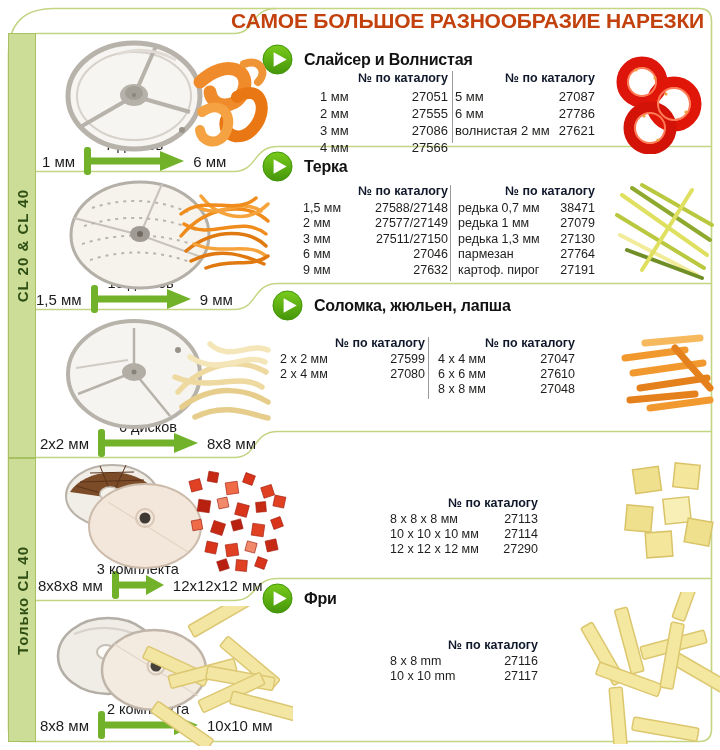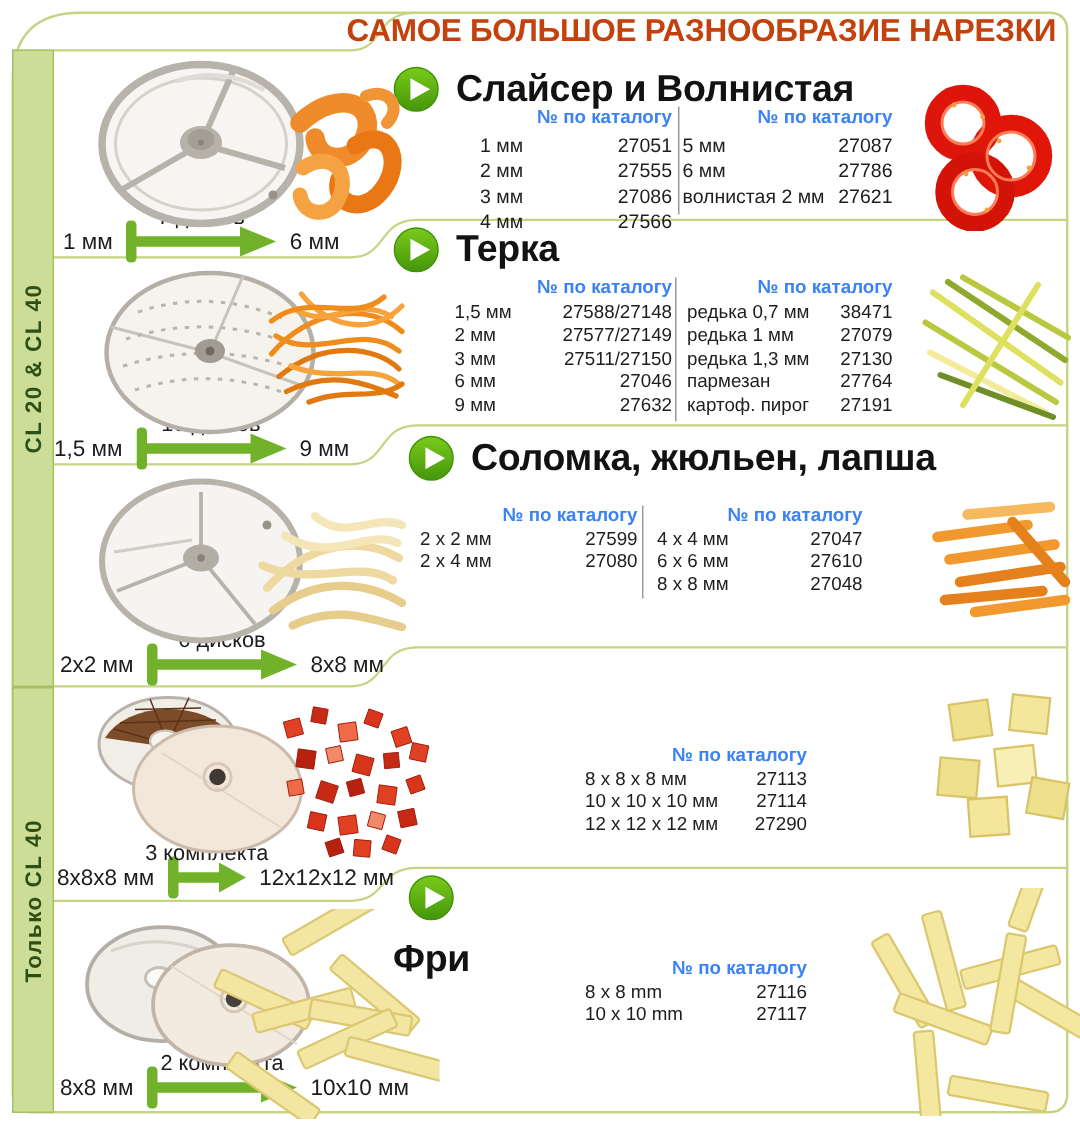--- a/index.html
+++ b/index.html
@@ -3,23 +3,23 @@
 <meta charset="utf-8">
 <style>
   html,body{margin:0;padding:0;background:#fff;font-family:"Liberation Sans",sans-serif;}
   .page{position:relative;width:720px;height:750px;background:#fff;overflow:hidden;}
   .lines{position:absolute;left:0;top:0;pointer-events:none;}
   .img{position:absolute;}
   .page-title{position:absolute;top:9px;right:16px;font-size:21px;font-weight:bold;color:#c2410c;letter-spacing:-0.2px;white-space:nowrap;}
   .sidebar-band{position:absolute;left:8px;width:28px;background:#cbdd96;border:1px solid #a7c062;box-sizing:border-box;display:flex;align-items:center;justify-content:center;}
   .vtext{writing-mode:vertical-rl;transform:rotate(180deg);font-weight:bold;font-size:15px;color:#2e4e13;letter-spacing:1px;white-space:nowrap;}
   .sec-h{position:absolute;display:flex;align-items:center;gap:11px;}
-  .sec-title{font-size:25px;font-weight:bold;color:#121212;letter-spacing:-0.2px;white-space:nowrap;}
+  .sec-title{font-size:16px;font-weight:bold;color:#121212;letter-spacing:-0.2px;white-space:nowrap;}
   .tbl{position:absolute;color:#1e1e1c;font-size:13px;line-height:17px;}
-  .tbl .th{font-weight:bold;text-align:right;white-space:nowrap;margin-bottom:1px;font-size:12.5px;color:#3b82f6;}
+  .tbl .th{font-weight:bold;text-align:right;white-space:nowrap;margin-bottom:1px;font-size:12.5px;color:#0f172a;}
   .tbl .tr{display:flex;justify-content:space-between;white-space:nowrap;}
   .tbl.dense{line-height:15.5px;font-size:12.5px;}
   .tbl.mid{line-height:15px;font-size:12.5px;}
   .vline{position:absolute;width:1px;background:#9a9a98;}
   .arrow-row{position:absolute;display:flex;align-items:center;font-size:15px;color:#1c1c1c;gap:9px;}
   .ar-mid{position:relative;display:flex;align-items:center;}
   .ar-count{position:absolute;left:50%;bottom:23px;transform:translateX(-50%);white-space:nowrap;font-size:14.5px;color:#1c1c1c;}
 </style>
 </head>
 <body>
@@ -402,21 +402,21 @@
     <g stroke="#d9c368" stroke-width="1.5">
       <rect x="18" y="10" width="26" height="24" fill="#efe08d" transform="rotate(-8 31 22)"></rect>
       <rect x="58" y="6" width="25" height="24" fill="#f4e79c" transform="rotate(6 70 18)"></rect>
       <rect x="10" y="48" width="26" height="25" fill="#efe08d" transform="rotate(5 23 60)"></rect>
       <rect x="48" y="40" width="26" height="25" fill="#f7efb5" transform="rotate(-6 61 52)"></rect>
       <rect x="70" y="62" width="25" height="24" fill="#efe08d" transform="rotate(10 82 74)"></rect>
       <rect x="30" y="74" width="26" height="25" fill="#f4e79c" transform="rotate(-4 43 86)"></rect>
     </g>
   </svg>
 
-  <div class="sec-h" style="left:262px;top:583px;flex-direction:column;">
+  <div class="sec-h" style="left:262px;top:583px;">
     <svg width="31" height="31" viewBox="0 0 32 32">
       <circle cx="16" cy="16" r="15" fill="url(#pg)" stroke="#3f9406" stroke-width="1"></circle>
       <polygon points="12,8.5 25.5,16 12,23.5" fill="#fff"></polygon>
     </svg>
     <span class="sec-title">Фри</span>
   </div>
 
   <div class="tbl mid" style="left:390px;top:638px;width:148px;">
     <div class="th">№ по каталогу</div>
     <div class="tr">

